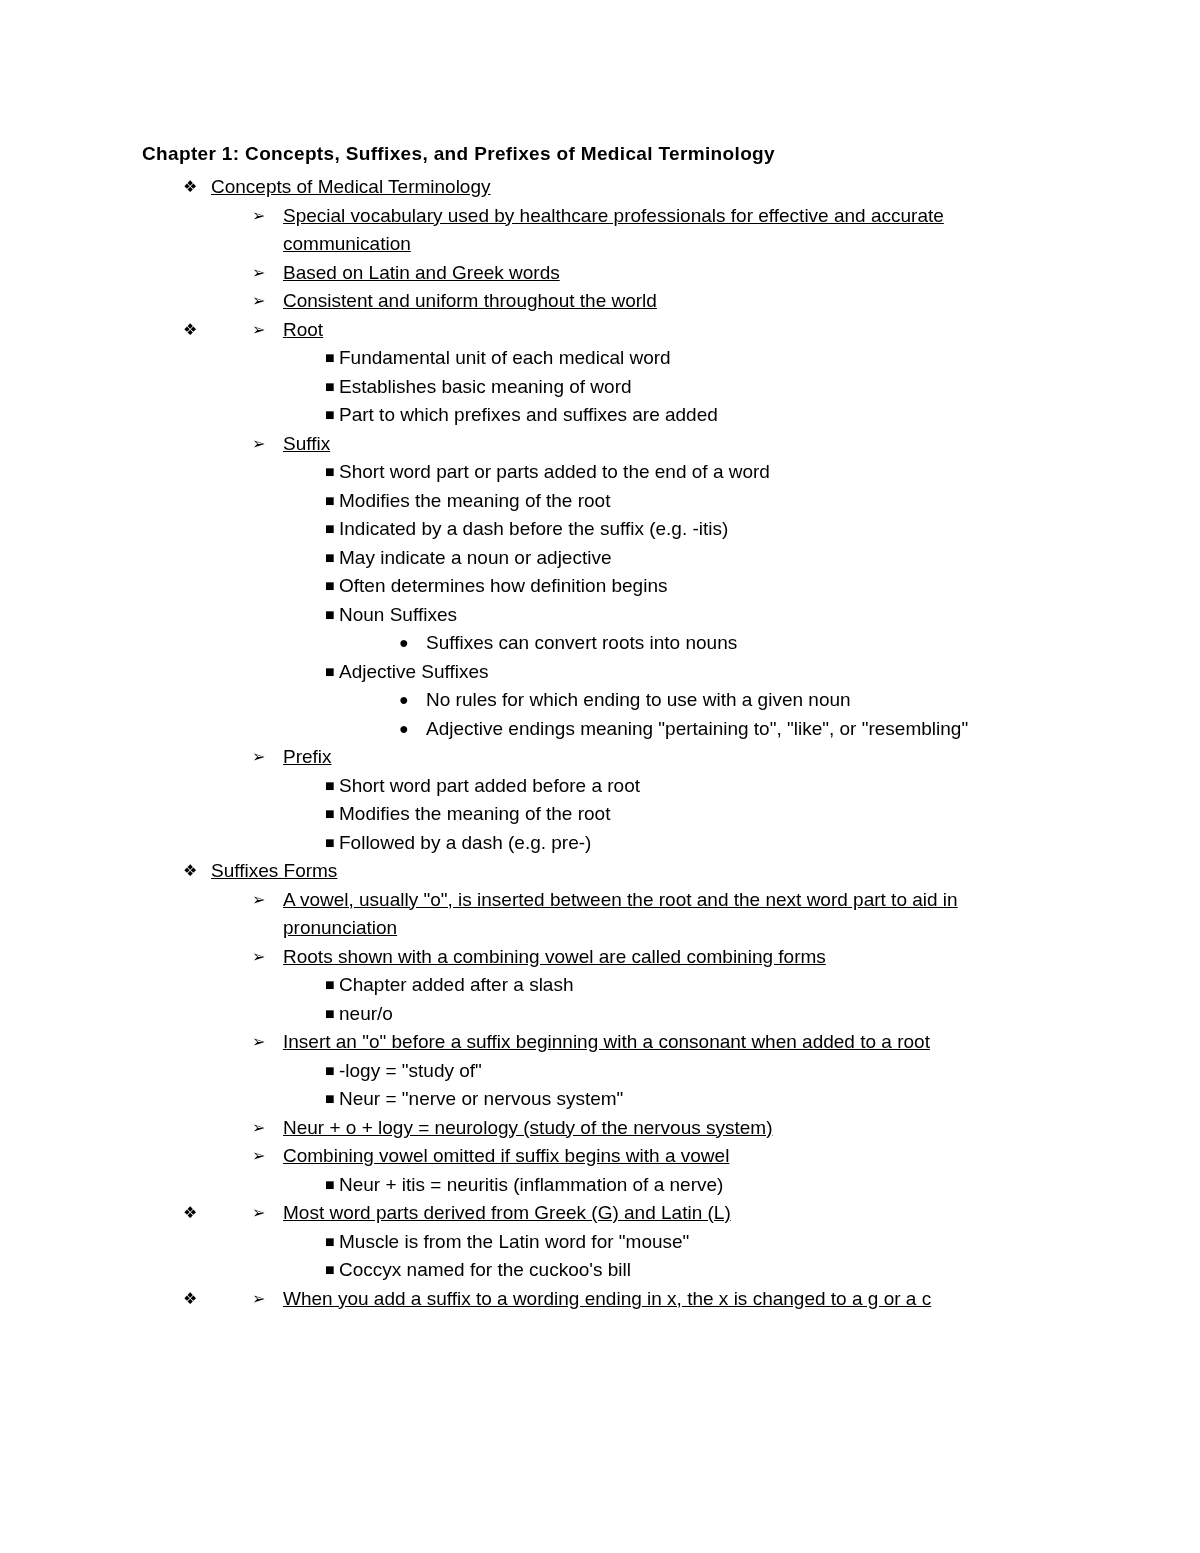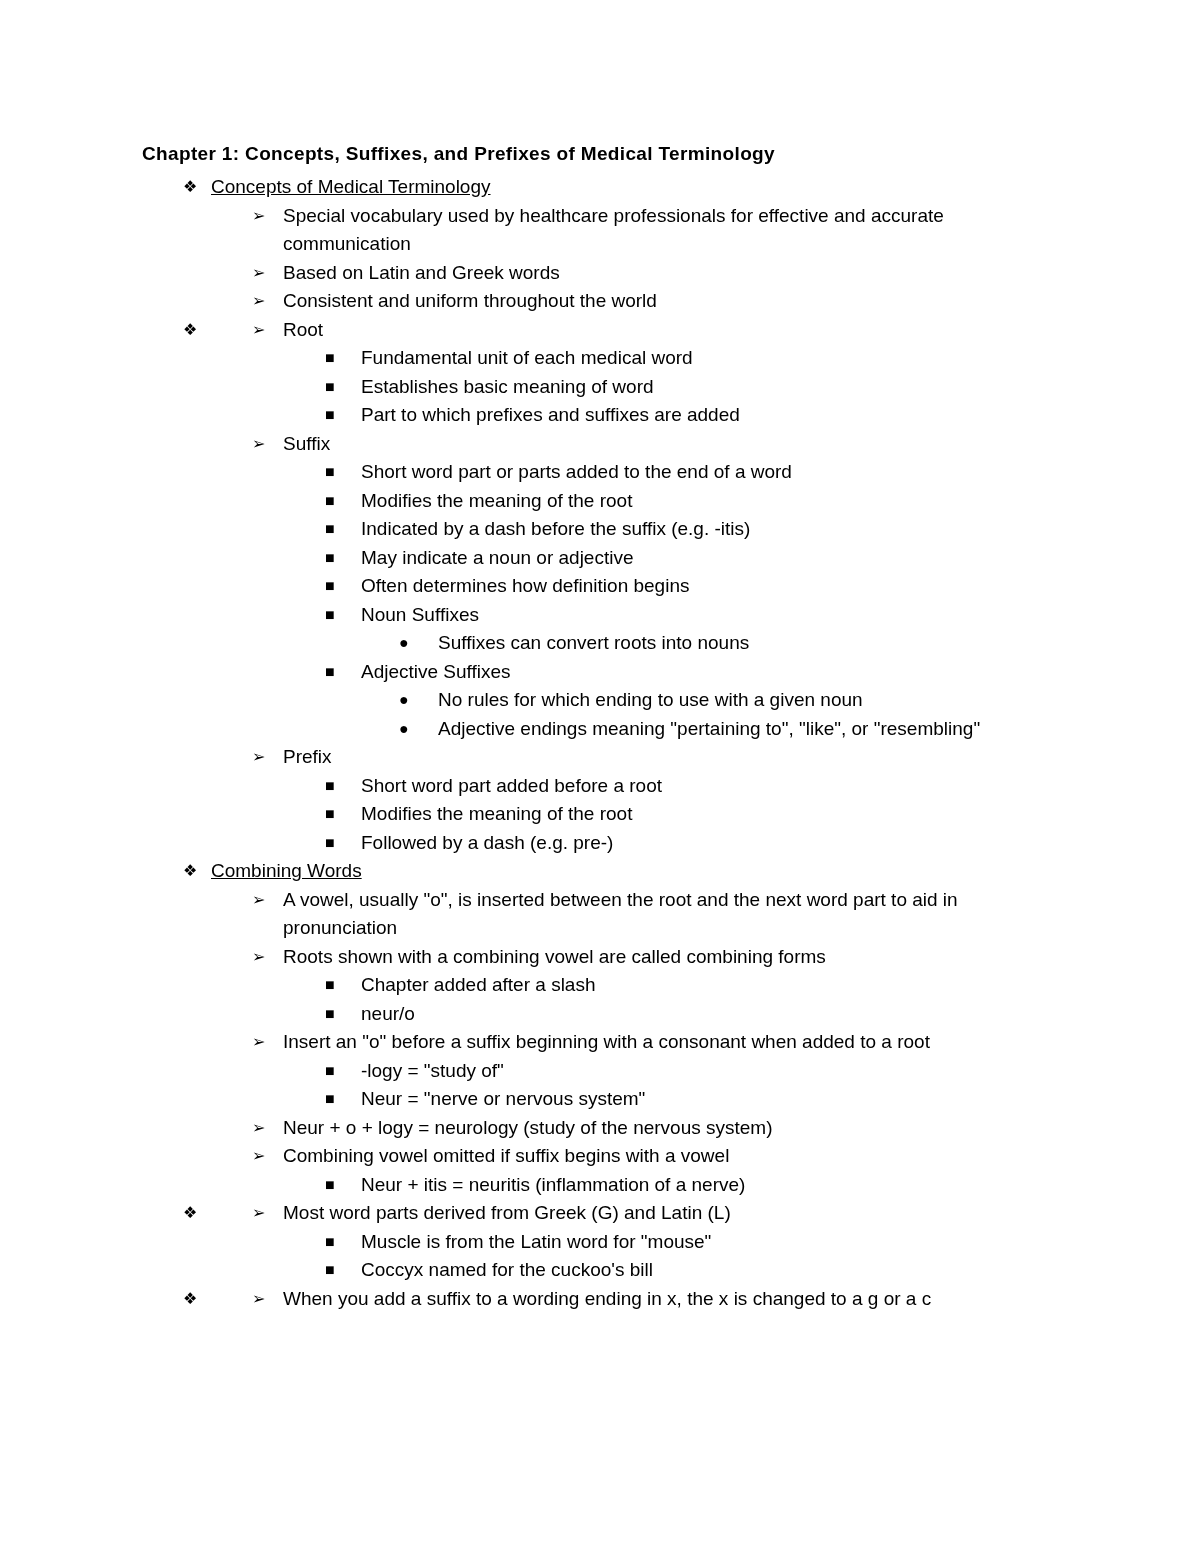--- a/index.html
+++ b/index.html
@@ -91,43 +91,44 @@
   }
   .lvl2 > .row > .bullet {
     font-size: 17px;
   }
 
   
   .lvl3 {
     margin-left: 73px;
   }
   .lvl3 > .row > .txt {
-    margin-left: 36px;
+    margin-left: 14px;
   }
   .lvl3 > .row > .bullet {
     font-size: 12px;
   }
 
   
   .lvl4 {
     margin-left: 74px;
   }
   .lvl4 > .row > .txt {
-    margin-left: 39px;
+    margin-left: 27px;
   }
   .lvl4 > .row > .bullet {
     font-size: 13px;
   }
 
   .wrapcap {
     max-width: 772px;
     text-decoration: underline;
   }
   .wrapcap2 {
     max-width: 800px;
+    text-decoration: underline;
   }
 </style>
 </head>
 <body>
 
 <div class="page">
 
   <h1 class="doc-title">Chapter 1: Concepts, Suffixes, and Prefixes of Medical Terminology</h1>
 
   <ul class="outline" id="outline-root">
@@ -284,21 +285,21 @@
                   <span class="txt">Followed by a dash (e.g. pre-)</span>
                 </span>
               </li>
             </ul>
           </li>
         </ul>
       </li>
       <li class="node lvl1">
         <span class="row">
           <span class="bullet">❖</span>
-          <span class="txt wrapcap">Combining Words</span>
+          <span class="txt wrapcap">Suffixes Forms</span>
         </span>
         <ul>
           <li class="node lvl2">
             <span class="row">
               <span class="bullet">➢</span>
               <span class="txt wrapcap2">A vowel, usually "o", is inserted between the root and the next word part to aid in pronunciation</span>
             </span>
           </li>
           <li class="node lvl2">
             <span class="row">

